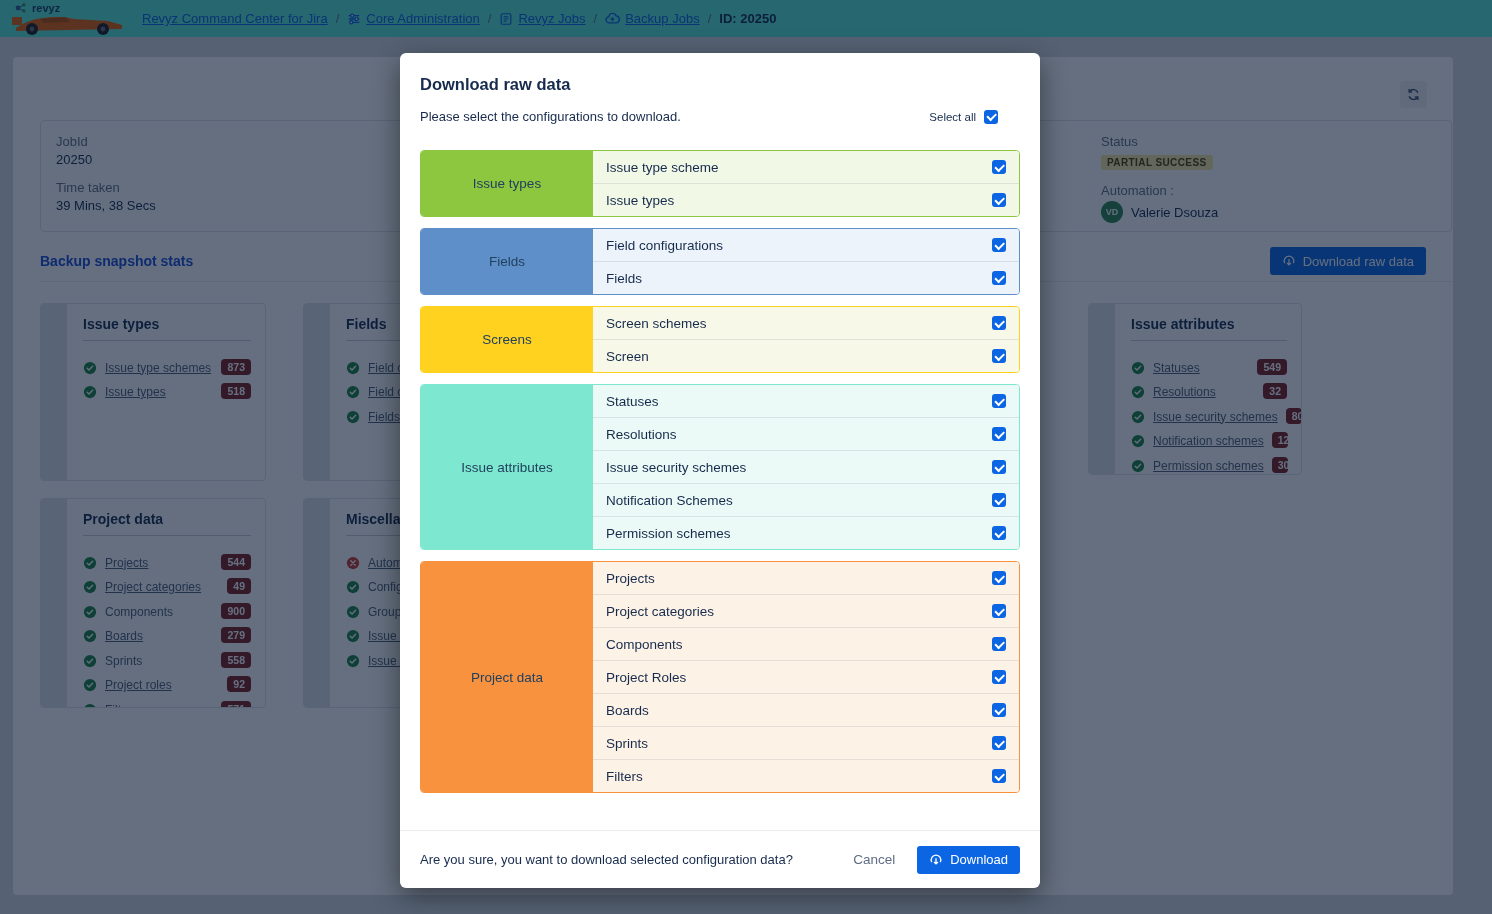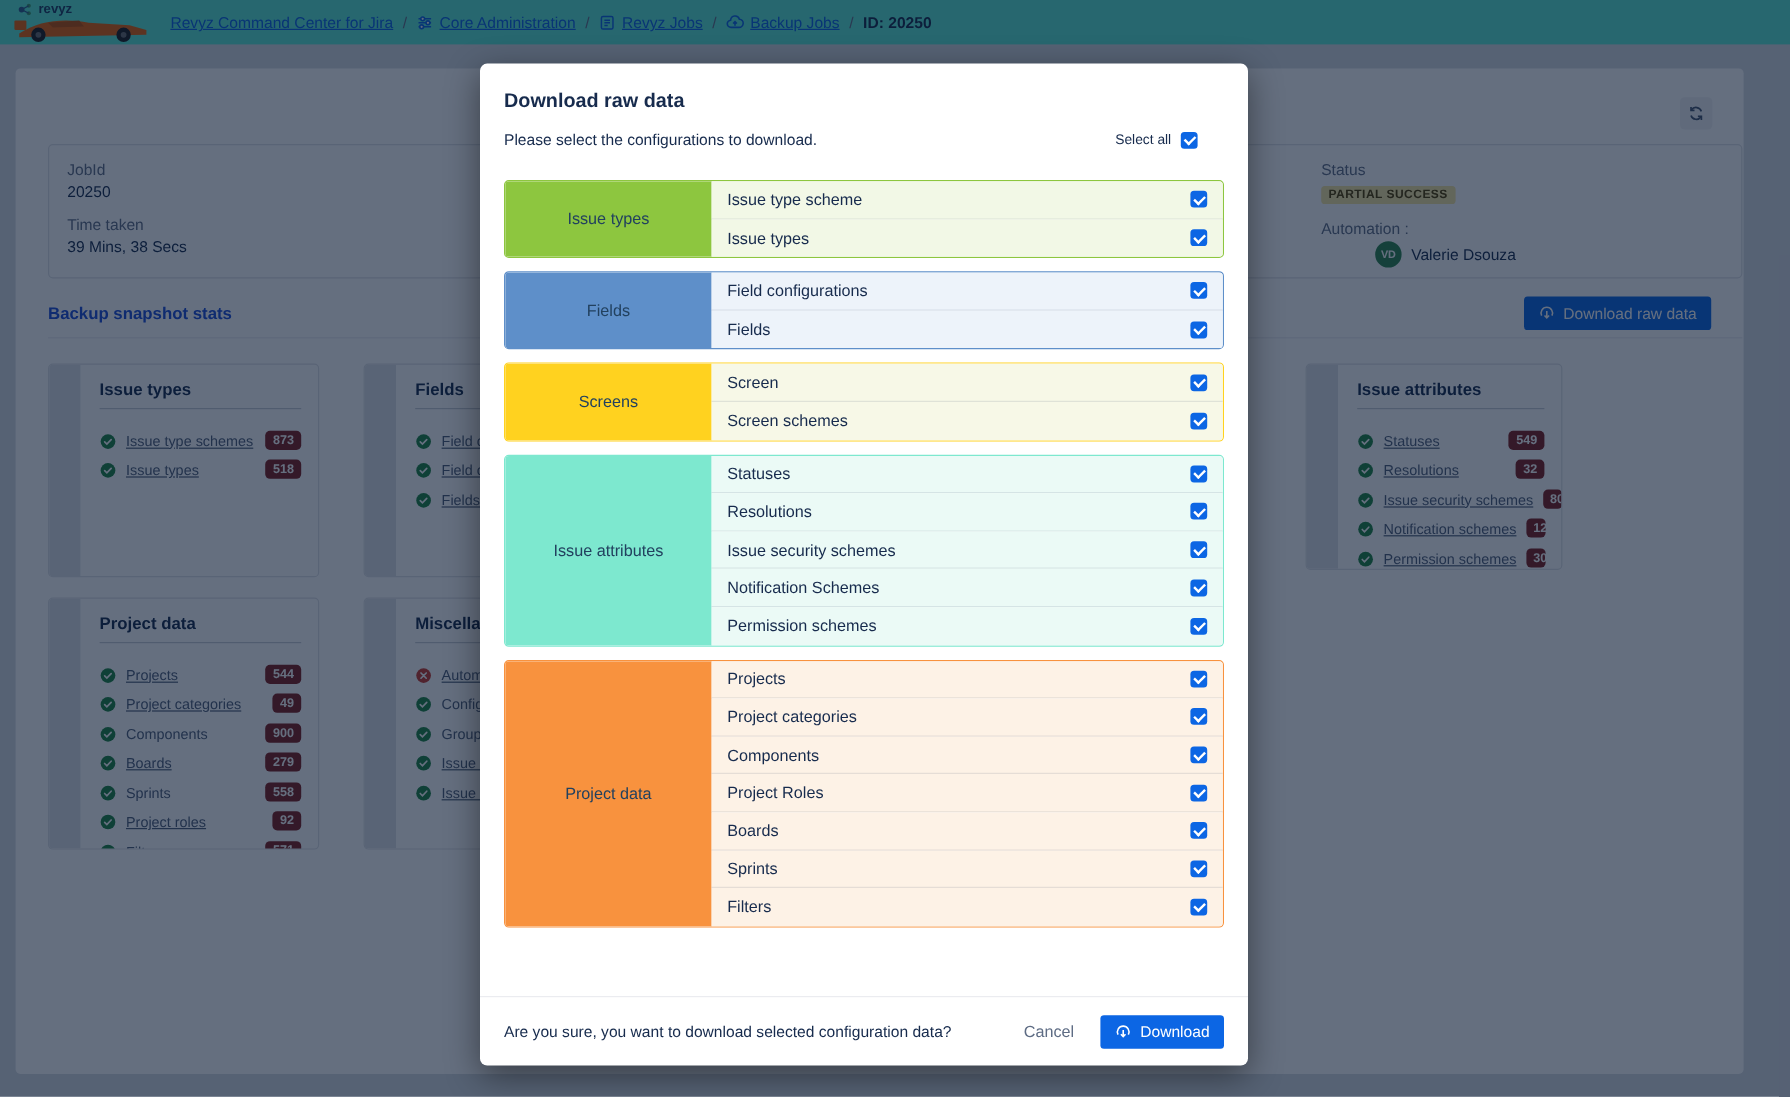--- a/index.html
+++ b/index.html
@@ -46,21 +46,21 @@
   .info-value{ font-size:13px; color:#172B4D; }
   .info-group + .info-group{ margin-top:13px; }
   .badge-status{
     display:inline-block; background:#F8E6A0; color:#533F04;
     font-size:10px; font-weight:bold; letter-spacing:.4px;
     padding:2px 6px; border-radius:3px; margin-top:2px;
   }
   .initiator-row{ display:flex; align-items:center; gap:8px; margin-top:3px; }
   .avatar{
     width:22px; height:22px; border-radius:50%; background:#2E844E; color:#fff;
-    font-size:9px; font-weight:bold; display:flex; align-items:center; justify-content:center;margin-left:45px;
+    font-size:9px; font-weight:bold; display:flex; align-items:center; justify-content:center;
   }
   .stats-heading{ position:absolute; left:27px; top:196px; font-size:14px; font-weight:bold; color:#1d4ed8; }
   .stats-divider{ position:absolute; left:27px; top:224px; width:1412px; border:none; border-top:1px solid #EBECF0; }
   .btn-primary{
     background:#0C66E4; color:#fff; border:none; border-radius:3px;
     font-size:13px; font-family:inherit; display:inline-flex; align-items:center; gap:7px;
     padding:0 12px; height:28px; cursor:pointer;
   }
   .download-raw-btn{ position:absolute; top:190px; right:27px; }
 
@@ -104,21 +104,21 @@
     display:flex; flex-direction:column; gap:11px; overflow:hidden;
   }
   .section{ display:flex; border:1px solid; border-radius:4px; overflow:hidden; flex:none; }
   .section-label{
     width:172px; flex:none; display:flex; align-items:center; justify-content:center;
     font-size:13.5px; color:#22415F;
   }
   .section-rows{ flex:1; display:flex; flex-direction:column; }
   .section-row{
     display:flex; align-items:center; justify-content:space-between;
-    padding:0 13px; height:31.6px; flex:none;
+    padding:16px 13px; height:31.6px; flex:none;
     border-bottom:1px solid rgba(23,43,77,0.10); font-size:13.5px; color:#172B4D;
   }
   .section-row:last-child{ border-bottom:none; }
   .cbx{ width:14px; height:14px; background:#0C66E4; border-radius:3px; position:relative; flex:none; cursor:pointer; }
   .cbx::after{
     content:""; position:absolute; left:3px; top:3.5px; width:7px; height:3.5px;
     border-left:2px solid #fff; border-bottom:2px solid #fff; transform:rotate(-45deg);
   }
   .modal-footer{
     position:absolute; left:0; right:0; bottom:0; height:58px;
@@ -514,25 +514,25 @@
           <div class="section-row" style="background: rgb(237, 243, 250);">
             <span>Fields</span>
             <span class="cbx"></span>
           </div>
         </div>
       </div>
       <div class="section" style="border-color: rgb(255, 210, 31);">
         <div class="section-label" style="background: rgb(255, 210, 31);">Screens</div>
         <div class="section-rows">
           <div class="section-row" style="background: rgb(247, 248, 231);">
+            <span>Screen schemes</span>
+            <span class="cbx"></span>
+          </div>
+          <div class="section-row" style="background: rgb(247, 248, 231);">
             <span>Screen</span>
-            <span class="cbx"></span>
-          </div>
-          <div class="section-row" style="background: rgb(247, 248, 231);">
-            <span>Screen schemes</span>
             <span class="cbx"></span>
           </div>
         </div>
       </div>
       <div class="section" style="border-color: rgb(125, 232, 207);">
         <div class="section-label" style="background: rgb(125, 232, 207);">Issue attributes</div>
         <div class="section-rows">
           <div class="section-row" style="background: rgb(235, 250, 246);">
             <span>Statuses</span>
             <span class="cbx"></span>

